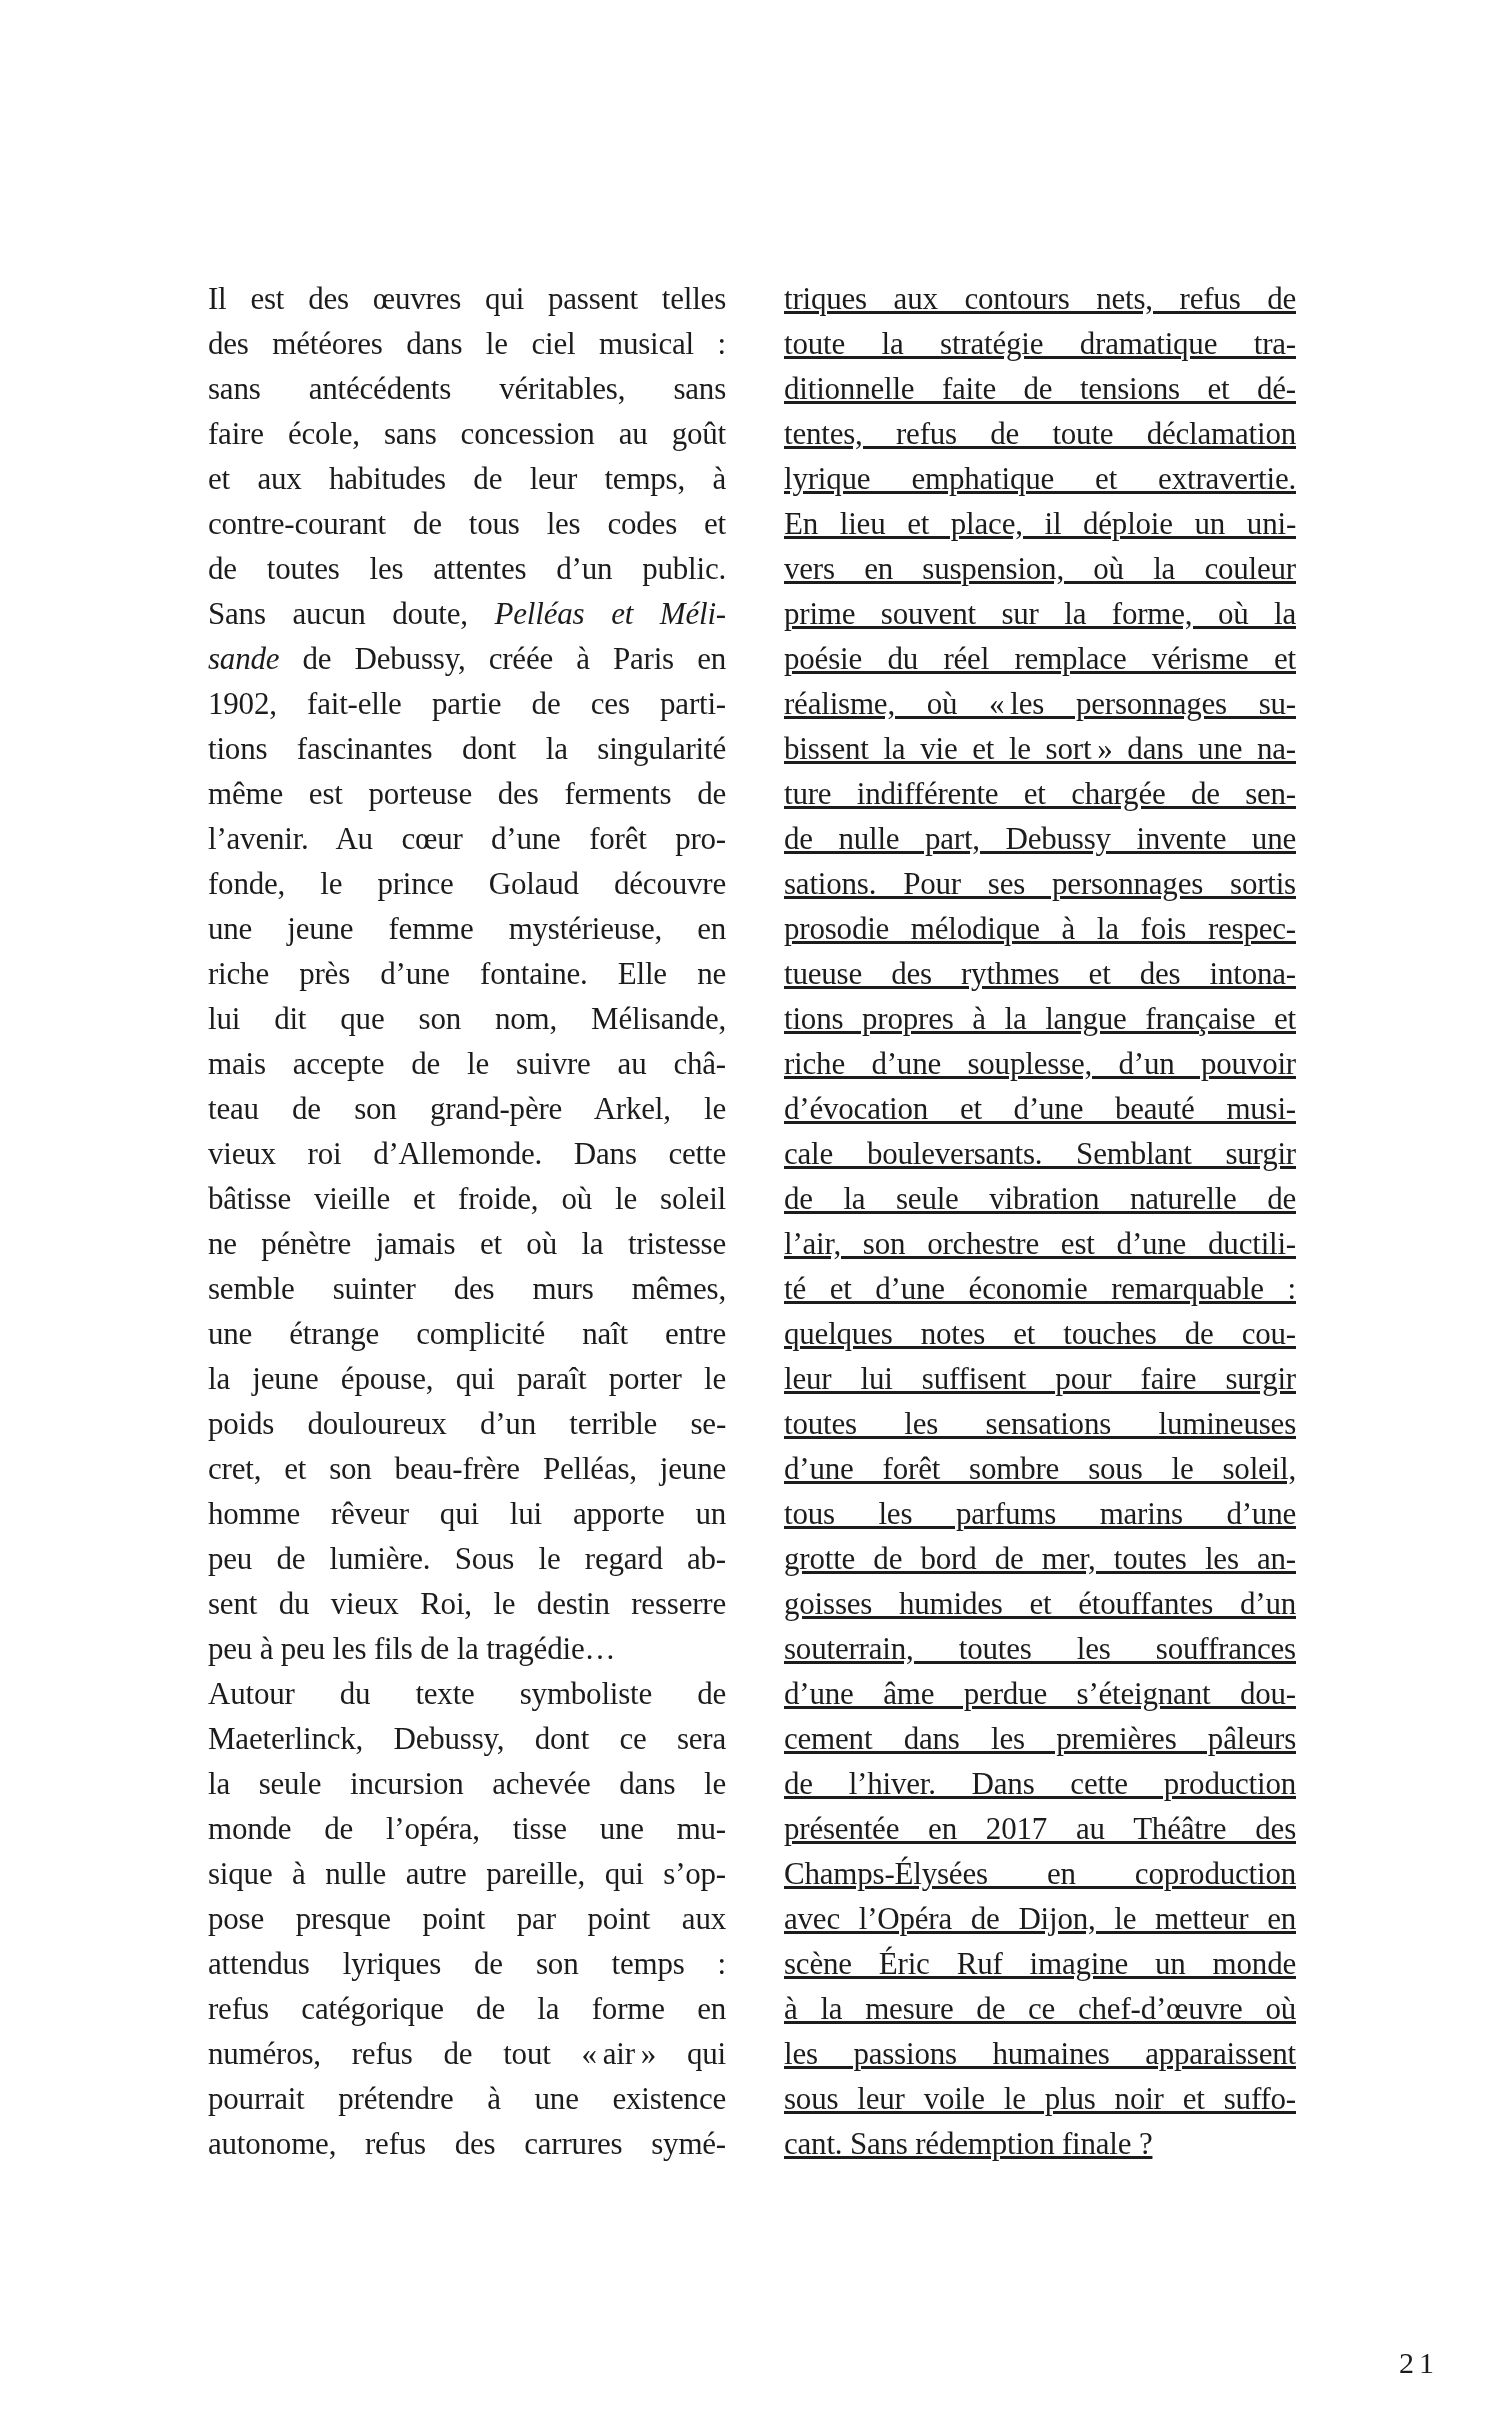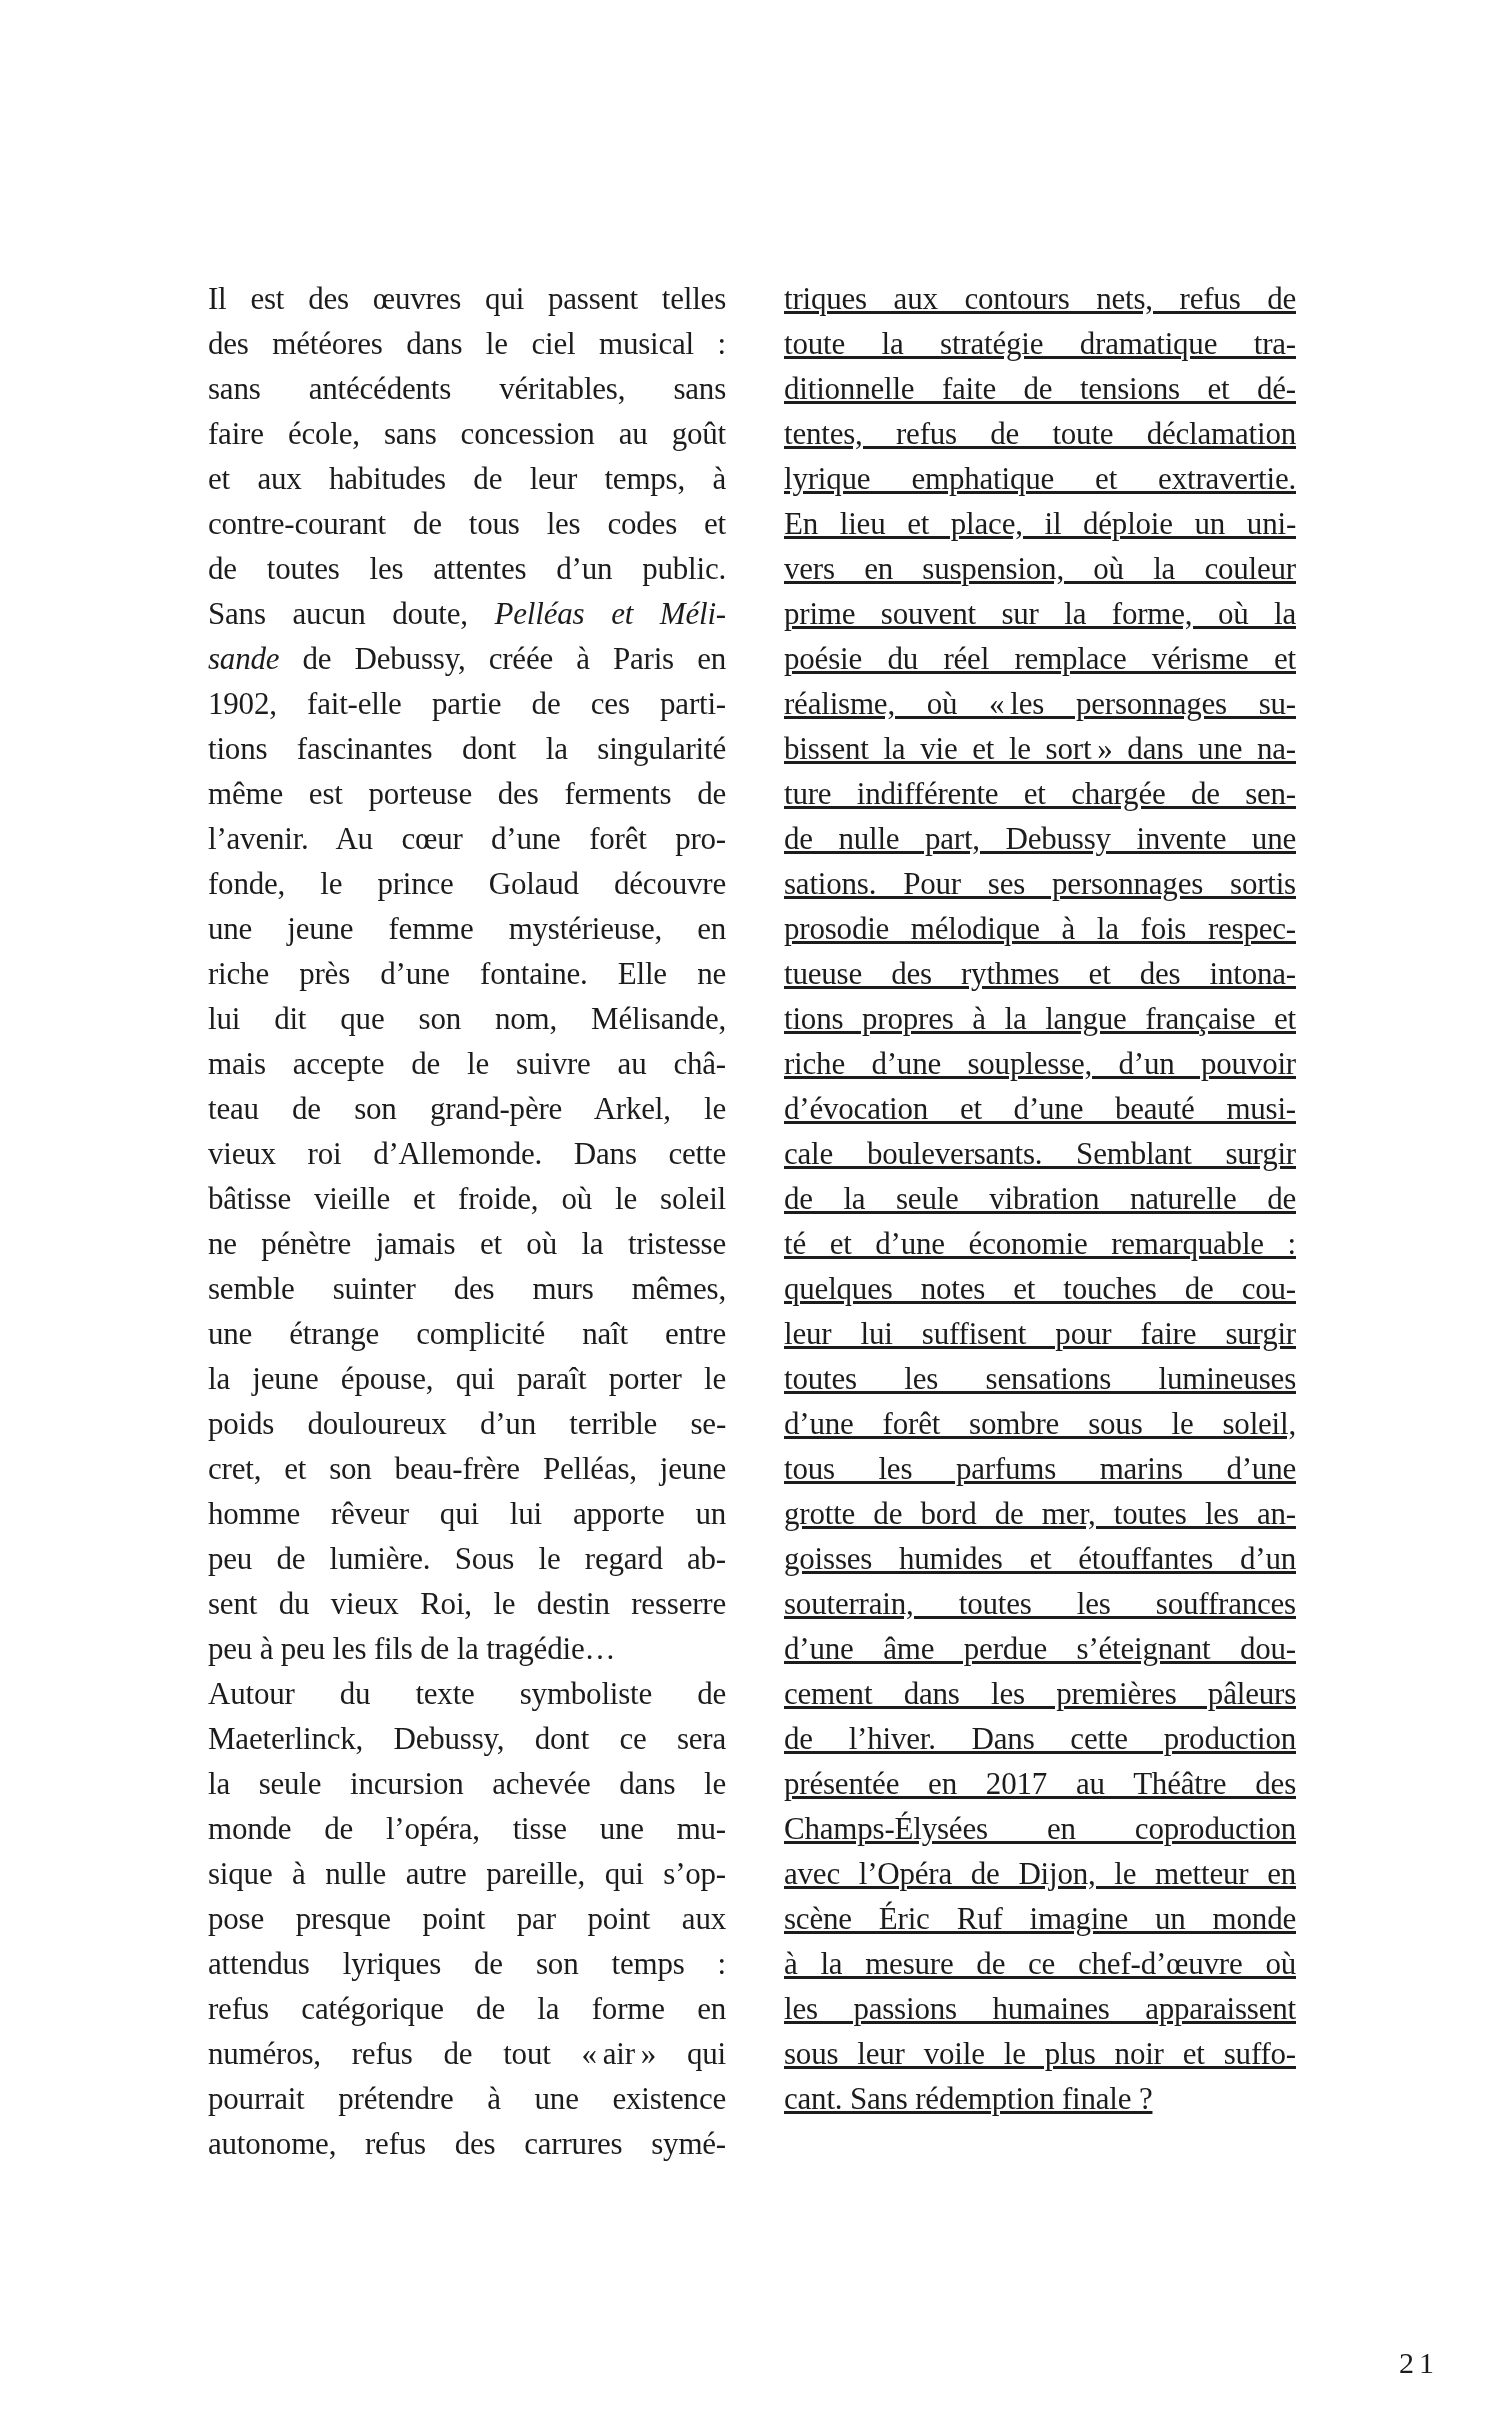--- a/index.html
+++ b/index.html
@@ -121,20 +121,21 @@
       <div class="line"><span>ture indifférente et chargée de sen-</span></div>
       <div class="line"><span>de nulle part, Debussy invente une</span></div>
       <div class="line"><span>sations. Pour ses personnages sortis</span></div>
       <div class="line"><span>prosodie mélodique à la fois respec-</span></div>
       <div class="line"><span>tueuse des rythmes et des intona-</span></div>
       <div class="line"><span>tions propres à la langue française et</span></div>
       <div class="line"><span>riche d’une souplesse, d’un pouvoir</span></div>
       <div class="line"><span>d’évocation et d’une beauté musi-</span></div>
       <div class="line"><span>cale bouleversants. Semblant surgir</span></div>
       <div class="line"><span>de la seule vibration naturelle de</span></div>
+      <div class="line"><span>l’air, son orchestre est d’une ductili-</span></div>
       <div class="line"><span>té et d’une économie remarquable :</span></div>
       <div class="line"><span>quelques notes et touches de cou-</span></div>
       <div class="line"><span>leur lui suffisent pour faire surgir</span></div>
       <div class="line"><span>toutes les sensations lumineuses</span></div>
       <div class="line"><span>d’une forêt sombre sous le soleil,</span></div>
       <div class="line"><span>tous les parfums marins d’une</span></div>
       <div class="line"><span>grotte de bord de mer, toutes les an-</span></div>
       <div class="line"><span>goisses humides et étouffantes d’un</span></div>
       <div class="line"><span>souterrain, toutes les souffrances</span></div>
       <div class="line"><span>d’une âme perdue s’éteignant dou-</span></div>

